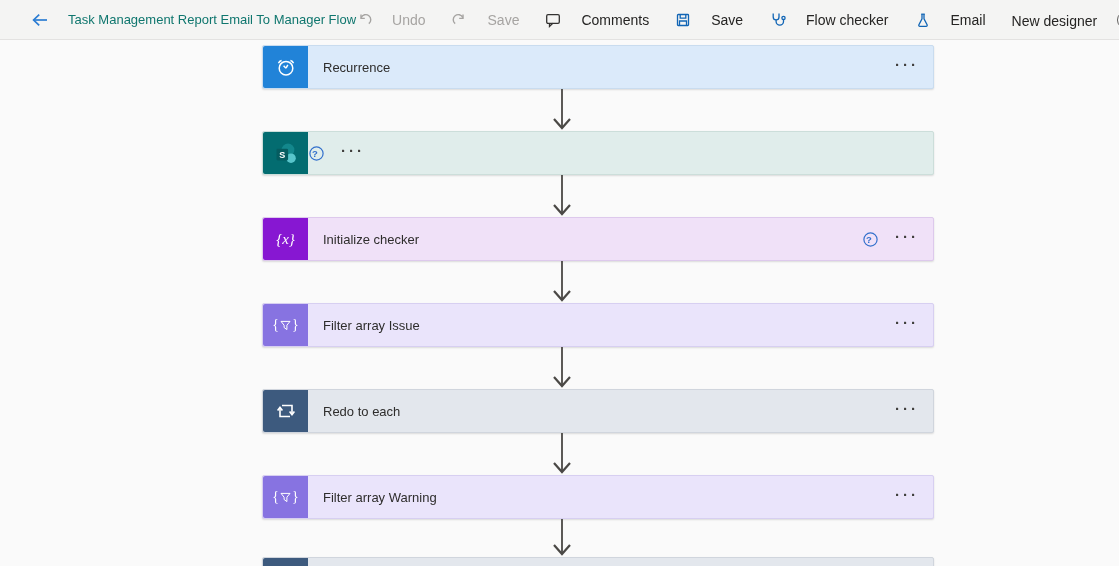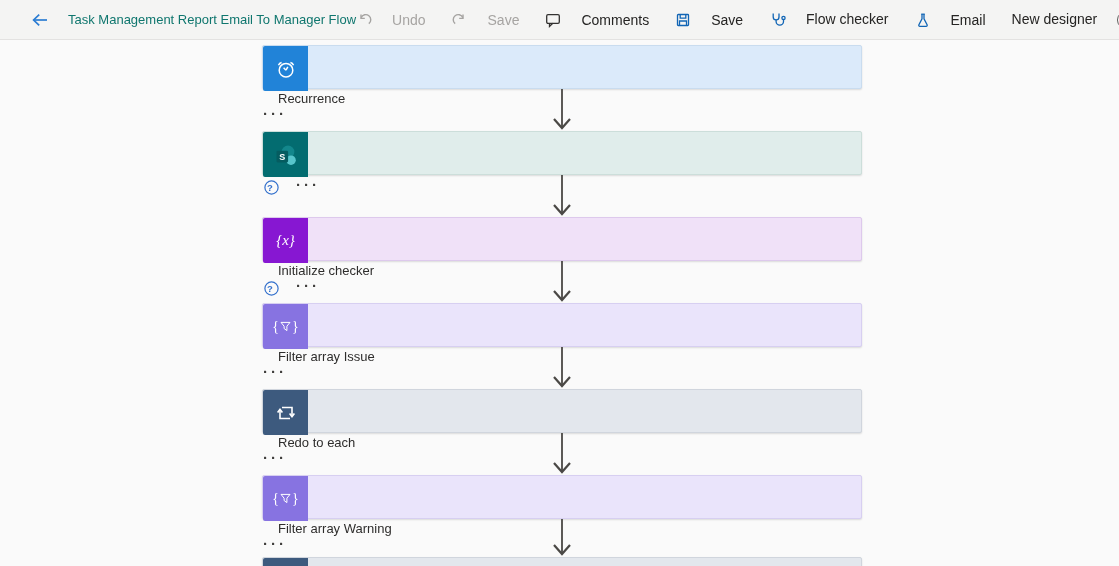--- a/index.html
+++ b/index.html
@@ -6,33 +6,33 @@
     font-family:"Liberation Sans", sans-serif;background:#fafafa;}
   *{box-sizing:border-box;}
 
   
   .topbar{position:absolute;top:0;left:0;width:1119px;height:40px;background:#f4f4f3;
     border-bottom:1px solid #e3e2e1;display:flex;align-items:center;z-index:5;}
   .back-btn{margin-left:30px;background:none;border:none;padding:0;cursor:pointer;
     display:flex;align-items:center;}
   .flow-title{margin-left:18px;font-size:13px;color:#0f766e;white-space:nowrap;}
   .toolbar{margin-left:auto;display:flex;align-items:center;gap:26px;padding-right:22px;}
-  .tool{display:flex;align-items:flex-start;gap:20px;font-size:14px;color:#252423;
+  .tool{display:flex;align-items:flex-end;gap:20px;font-size:14px;color:#252423;
     background:none;border:none;padding:0;cursor:pointer;white-space:nowrap;}
   .tool.disabled{color:#a6a4a2;cursor:default;}
   .toggle{width:40px;height:18px;border:1px solid #5c5b59;border-radius:10px;
     background:#fff;position:relative;cursor:pointer;flex:0 0 auto;}
   .toggle .knob{position:absolute;left:3px;top:2.5px;width:11px;height:11px;
     border-radius:50%;background:#4a4a4a;}
 
   
   .canvas{position:absolute;top:41px;left:0;width:1119px;height:525px;background:#fafafa;}
 
-  .step{position:absolute;left:262px;width:600px;height:44px;display:flex;align-items:stretch;
-    border-radius:2px;border:1px solid;box-shadow:0 1px 2px rgba(0,0,0,.13);cursor:pointer;flex-direction:column;}
+  .step{position:absolute;left:262px;width:672px;height:44px;display:flex;align-items:stretch;
+    border-radius:2px;border:1px solid;box-shadow:0 1px 2px rgba(0,0,0,.13);cursor:pointer;}
   .step .iconbox{width:45px;flex:0 0 45px;display:flex;align-items:center;justify-content:center;
     border-radius:2px 0 0 2px;color:#fff;}
   .step .steplabel{flex:1;display:flex;align-items:center;padding-left:15px;font-size:13px;
     color:#2e2d2c;}
   .step .actions{display:flex;align-items:center;gap:16px;padding-right:14px;}
   .more{font-size:15px;font-weight:bold;letter-spacing:3px;color:#3f3e3c;background:none;
     border:none;cursor:pointer;line-height:1;padding:0 0 6px 0;}
 
   .step.recurrence{background:#dbeafa;border-color:#c9dcef;}
   .ib-recurrence{background:#2183d8;}

